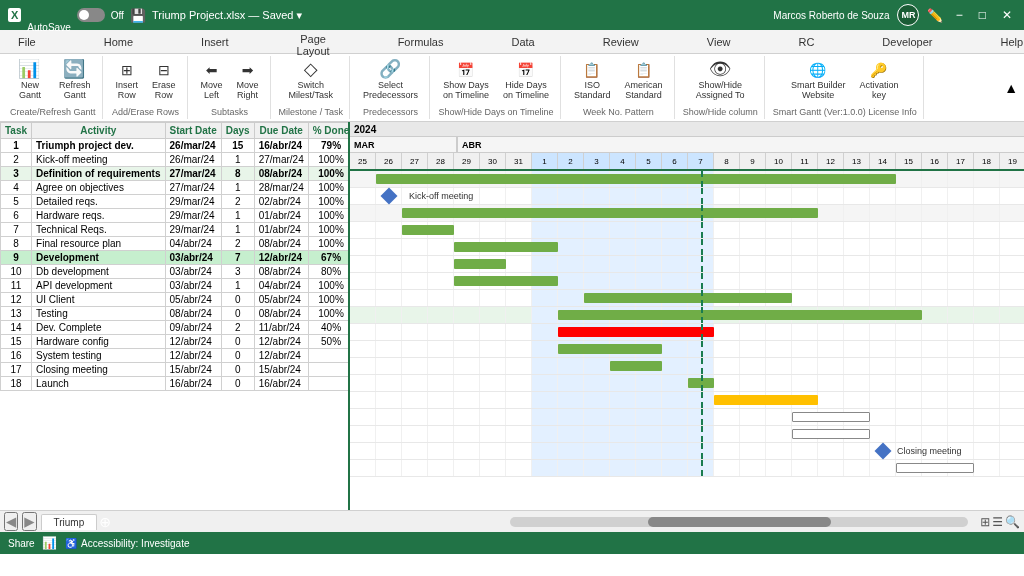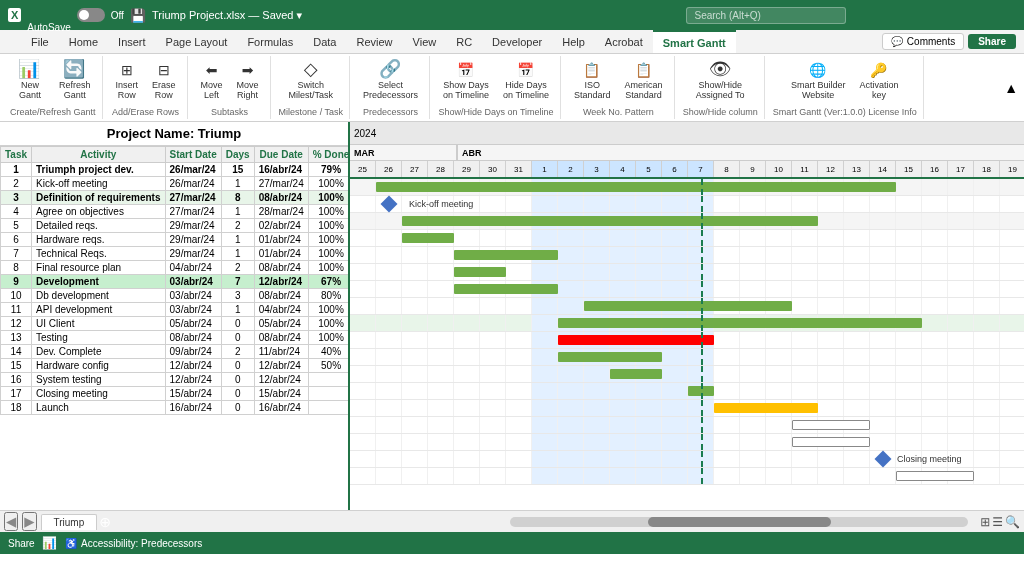--- a/index.html
+++ b/index.html
@@ -28,21 +28,22 @@
     .user-avatar { background: #1a5c35; border: 1.5px solid white; border-radius: 50%; width: 22px; height: 22px; display: flex; align-items: center; justify-content: center; font-size: 9px; font-weight: bold; color: white; }
     .win-btn { background: none; border: none; color: white; font-size: 12px; cursor: pointer; padding: 0 4px; }
 
     
     .ribbon-tabs {
       background: #f3f3f3;
       border-bottom: 1px solid #d0d0d0;
       display: flex;
       align-items: center;
       height: 24px;
-      padding-left: 21px;
+      padding-left: 8px;
+      gap: 48px;
     }
     .ribbon-tab {
       padding: 3px 10px;
       font-size: 11px;
       cursor: pointer;
       color: #333;
       border: none;
       background: none;
       height: 100%;
     }
@@ -211,22 +212,28 @@
     <div class="autosave-toggle">
       <div class="autosave-knob"></div>
     </div>
     <span style="font-size:10px;">Off</span>
 
     <span style="font-size:13px;cursor:pointer;">💾</span>
     <span class="title-bar-filename">
       <span>Triump Project.xlsx</span> — <span>Saved</span> ▾
     </span>
   </div>
-  <div class="title-bar-center">
-    <input class="search-box" type="text" placeholder="Search (Alt+Q)" style="">
+  <div class="title-bar-right">
+    <span class="user-name">Marcos Roberto de Souza</span>
+    <div class="user-avatar">MR</div>
+
+    <span style="font-size:13px;cursor:pointer;">✏️</span>
+    <button class="win-btn">−</button>
+    <button class="win-btn">□</button>
+    <button class="win-btn">✕</button>
   </div>
 </div>
 
 <div class="ribbon-tabs">
   <button class="ribbon-tab">File</button>
   <button class="ribbon-tab">Home</button>
   <button class="ribbon-tab">Insert</button>
   <button class="ribbon-tab">Page Layout</button>
   <button class="ribbon-tab">Formulas</button>
   <button class="ribbon-tab">Data</button>
@@ -357,24 +364,20 @@
   </div>
 
   <div style="margin-left:auto;display:flex;align-items:center;padding:2px;">
     <span style="font-size:14px;">▲</span>
   </div>
 </div>
 
 <div class="main-content">
 
   <div class="left-panel">
-    <div class="project-header">
-      <span>Project Name:</span>
-      <strong>Triump</strong>
-    </div>
     <div class="table-container">
       <table class="gantt-table">
         <thead>
           <tr>
             <th class="col-task">Task</th>
             <th class="col-activity">Activity</th>
             <th class="col-start">Start Date</th>
             <th class="col-days">Days</th>
             <th class="col-due">Due Date</th>
             <th class="col-done">% Done</th>
@@ -525,21 +528,21 @@
       <td class="col-due" style="">16/abr/24</td>
       <td class="col-done" style=""></td>
     </tr>
           </tbody>
       </table>
     </div>
   </div>
 
   <div class="right-panel">
 
-    <div style="height:23px;display:flex;align-items:center;background:#e8e8e8;border-bottom:1px solid #ccc;font-size:10px;font-weight:normal;padding-left:4px;">
+    <div style="height:15px;display:flex;align-items:center;background:#e8e8e8;border-bottom:1px solid #ccc;font-size:10px;font-weight:bold;padding-left:4px;">
       <span>2024</span>
     </div>
 
     <div style="display:flex;height:16px;border-bottom:1px solid #ccc;font-size:9px;background:#f5f5f5;">
       <div style="width:108px;border-right:2px solid #ccc;display:flex;align-items:center;padding:0 4px;font-weight:bold;">MAR</div>
       <div style="flex:1;display:flex;align-items:center;padding:0 4px;font-weight:bold;">ABR</div>
     </div>
 
     <div style="display:flex;height:18px;border-bottom:2px solid #217346;font-size:8px;background:#f0f0f0;" id="day-header-row">
     <div style="width: 26px; min-width: 26px; height: 100%; border-right: 1px solid rgb(208, 208, 208); display: flex; align-items: center; justify-content: center; font-size: 8px; flex-shrink: 0;">25</div>
@@ -1132,15 +1135,15 @@
     <button class="zoom-btn">☰</button>
     <button class="zoom-btn">🔍</button>
   </div>
 </div>
 
 <div class="ready-bar">
   <span>Share</span>
   <span style="font-size:12px;">📊</span>
   <div class="accessibility-btn">
     <span>♿</span>
-    <span>Accessibility: Predecessors</span>
+    <span>Accessibility: Investigate</span>
   </div>
 </div>
 
 </body></html>

